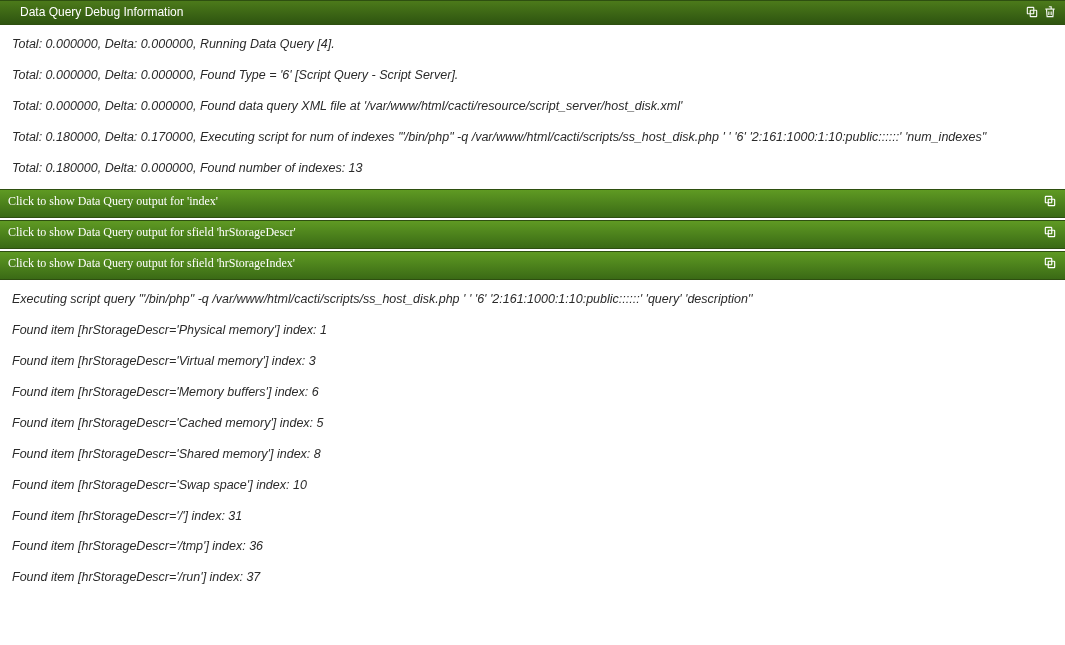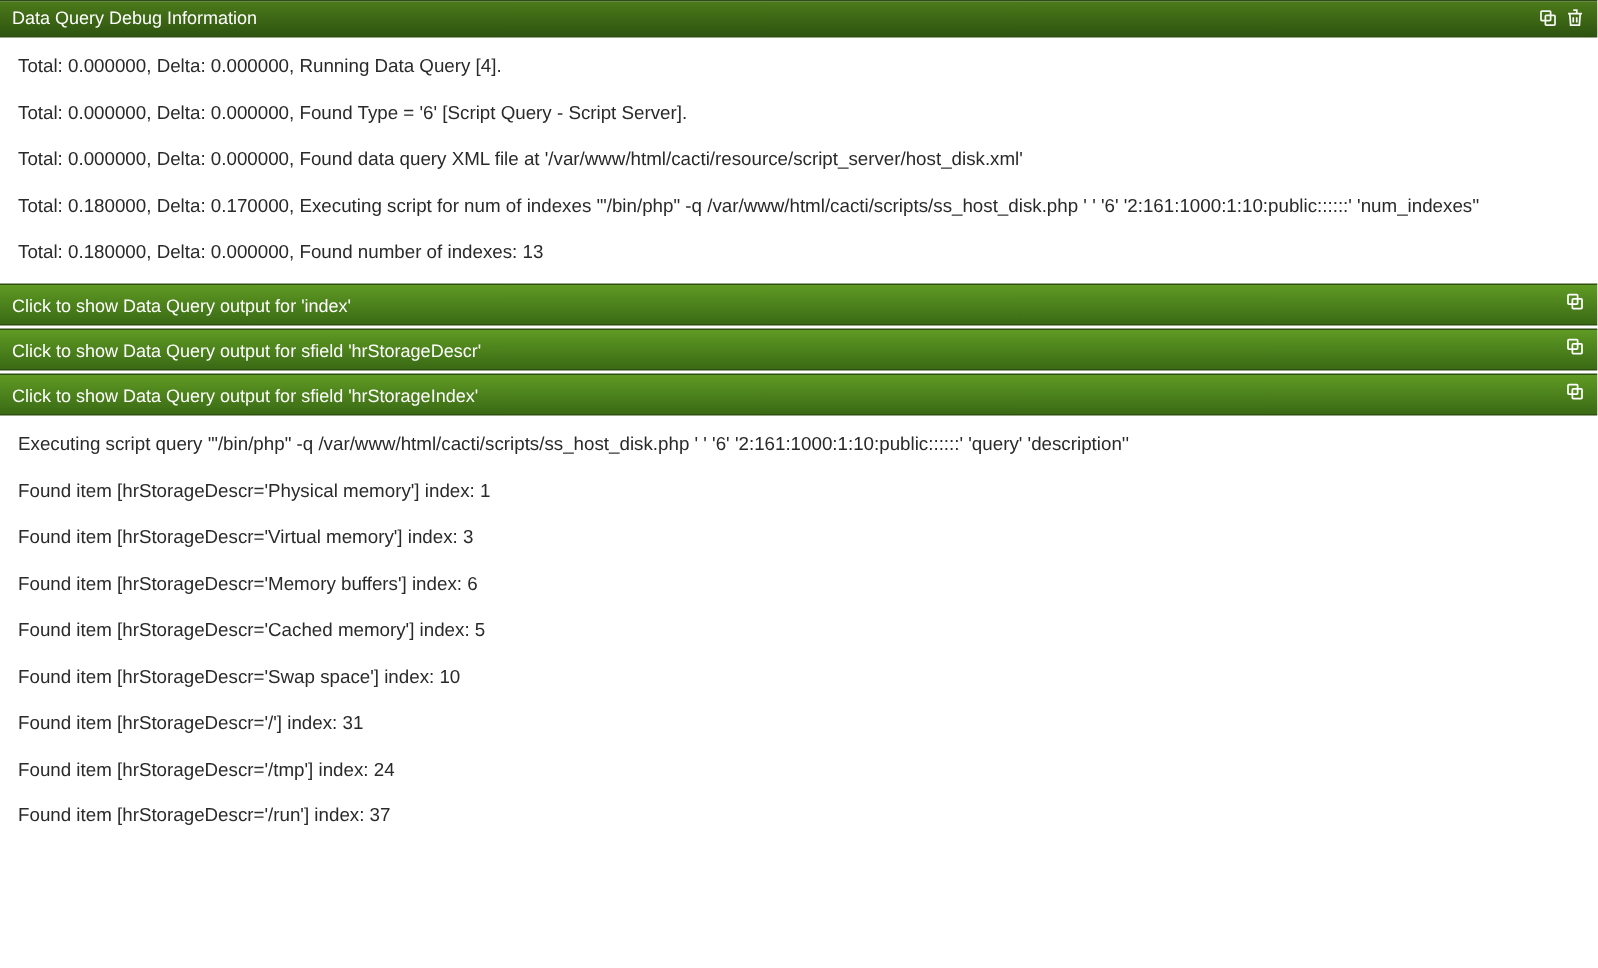--- a/index.html
+++ b/index.html
@@ -8,37 +8,38 @@
     background:linear-gradient(to bottom,#4c7a1a 0%,#2e5410 100%);
     color:#fff;
     font-size:12px;
     padding:4px 8px 5px 8px;
     display:flex;
     align-items:center;
     border:1px solid #2e4f10;
     border-left:none;border-right:none;
     box-sizing:border-box;
   }
-  .hdr .title{flex:1 1 auto;white-space:nowrap;overflow:hidden;text-overflow:ellipsis;}
+  .hdr .title{flex:1 1 auto;white-space:nowrap;overflow:hidden;text-overflow:ellipsis;margin-left:12px;}
   .hdr .icons{flex:0 0 auto;display:flex;gap:4px;align-items:center;}
   .hdr .icon{display:inline-flex;cursor:pointer;opacity:.95;}
   .hdr .icon svg{display:block;}
-  .body{padding:4px 0;}
+  .body{padding:4px 0;font-style:italic;}
   .body p{margin:0;padding:7px 10px 7px 12px;font-size:12.5px;line-height:1.35;color:#2a2a2a;}
   .subhdr{
     background:linear-gradient(to bottom,#5f9a23 0%,#3a6a15 100%);
     color:#fff;
     font-size:12px;
     padding:4px 8px 5px 8px;
     display:flex;
-    align-items:flex-end;
+    align-items:flex-start;
     border:1px solid #2e4f10;
     border-left:none;border-right:none;
     box-sizing:border-box;
     margin-top:2px;
+    font-family:Liberation Serif, serif;
   }
   .subhdr .title{flex:1 1 auto;cursor:pointer;}
   .subhdr .icons{flex:0 0 auto;display:flex;gap:4px;align-items:center;}
 </style>
 </head>
 <body>
 
 <div class="page">
 
   <div class="hdr">
@@ -96,20 +97,21 @@
               <rect x="4" y="4" width="11" height="11" rx="1"></rect>
             </svg></span>
         </span>
       </div>
       <div class="body">
         <p>Executing script query '"/bin/php" -q /var/www/html/cacti/scripts/ss_host_disk.php '                        ' '6' '2:161:1000:1:10:public::::::' 'query' 'description''</p>
         <p>Found item [hrStorageDescr='Physical memory'] index: 1</p>
         <p>Found item [hrStorageDescr='Virtual memory'] index: 3</p>
         <p>Found item [hrStorageDescr='Memory buffers'] index: 6</p>
         <p>Found item [hrStorageDescr='Cached memory'] index: 5</p>
+        <p>Found item [hrStorageDescr='Shared memory'] index: 8</p>
         <p>Found item [hrStorageDescr='Swap space'] index: 10</p>
         <p>Found item [hrStorageDescr='/'] index: 31</p>
-        <p>Found item [hrStorageDescr='/tmp'] index: 24</p>
+        <p>Found item [hrStorageDescr='/tmp'] index: 36</p>
         <p>Found item [hrStorageDescr='/run'] index: 37</p>
       </div>
     </div>
 
 </div>
 
 </body></html>

